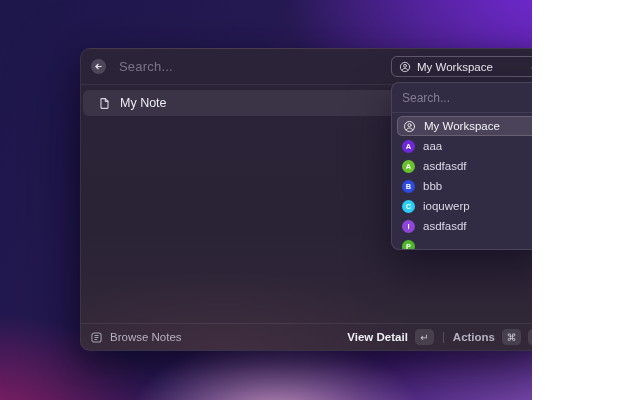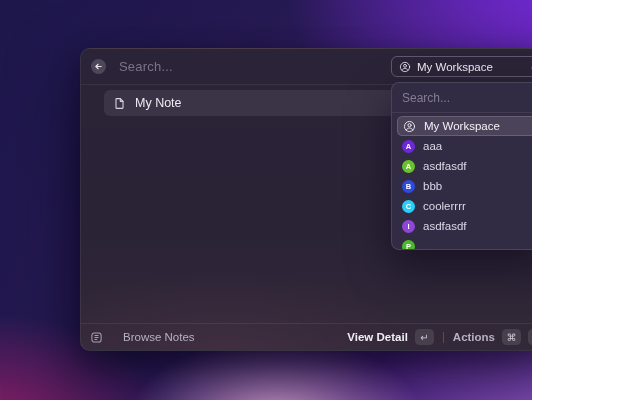--- a/index.html
+++ b/index.html
@@ -45,33 +45,33 @@
   .ws-trigger {
     position:absolute; right:10px; top:7px; height:21px; width:155px;
     border:1px solid rgba(205,200,220,0.32); border-radius:6px;
     display:flex; align-items:center; gap:6px; padding:0 7px;
     color:#ebe8f2; font-size:11.5px;
   }
   .ws-trigger .uc-icon { width:12px; height:12px; color:#dedae8; flex:0 0 auto; }
   .ws-trigger .chev { margin-left:auto; color:#9a94a8; width:8px; height:8px; }
 
   .result-row {
-    margin:5px 6px 0 23px; height:26px; border-radius:6px;
-    background:#3b3447; display:flex; align-items:center; gap:9px; padding:0 9px;
+    margin:5px 6px 0 2px; height:26px; border-radius:6px;
+    background:#3b3447; display:flex; align-items:center; gap:9px; padding:0 15px;
   }
   .result-row .doc-icon { width:13px; height:13px; color:#d8d4e2; flex:0 0 auto; }
   .result-row .label { font-size:12.5px; color:#edebf3; }
 
   .win-footer {
     position:absolute; left:0; right:0; bottom:0; height:27px;
     border-top:1px solid rgba(255,255,255,0.08);
     display:flex; align-items:center; justify-content:space-between;
     padding:0 9px; border-radius:0 0 10px 10px;
   }
-  .footer-left { display:flex; align-items:center; gap:20px; color:#b6b1c2; }
+  .footer-left { display:flex; align-items:center; gap:7px; color:#b6b1c2; }
   .footer-left .notes-icon { width:13px; height:13px; color:#a59fb2; }
   .footer-left .flabel { font-size:11.5px; }
   .footer-right { display:flex; align-items:center; gap:7px; }
   .footer-right .action-label { font-size:11.5px; color:#f0eef5; font-weight:bold; }
   .footer-right .action-label.dim { font-weight:bold; color:#b6b1c2; }
   .kbd {
     min-width:19px; height:16px; padding:0 4px; border-radius:4.5px;
     background:rgba(255,255,255,0.11); color:#cdc8d8;
     display:flex; align-items:center; justify-content:center; font-size:10px;
   }
@@ -196,21 +196,21 @@
         <div class="ws-item">
     <span class="avatar" style="background: rgb(103, 194, 45);">A</span>
     <span>asdfasdf</span>
   </div>
         <div class="ws-item">
     <span class="avatar" style="background: rgb(47, 75, 223);">B</span>
     <span>bbb</span>
   </div>
         <div class="ws-item">
     <span class="avatar" style="background: rgb(41, 205, 245);">C</span>
-    <span>coolerrrr</span>
+    <span>ioquwerp</span>
   </div>
         <div class="ws-item">
     <span class="avatar" style="background: rgb(143, 70, 216);">I</span>
     <span>asdfasdf</span>
   </div>
         <div class="ws-item">
     <span class="avatar" style="background: rgb(77, 184, 44);">P</span>
   </div>
       </div>
   </div>

